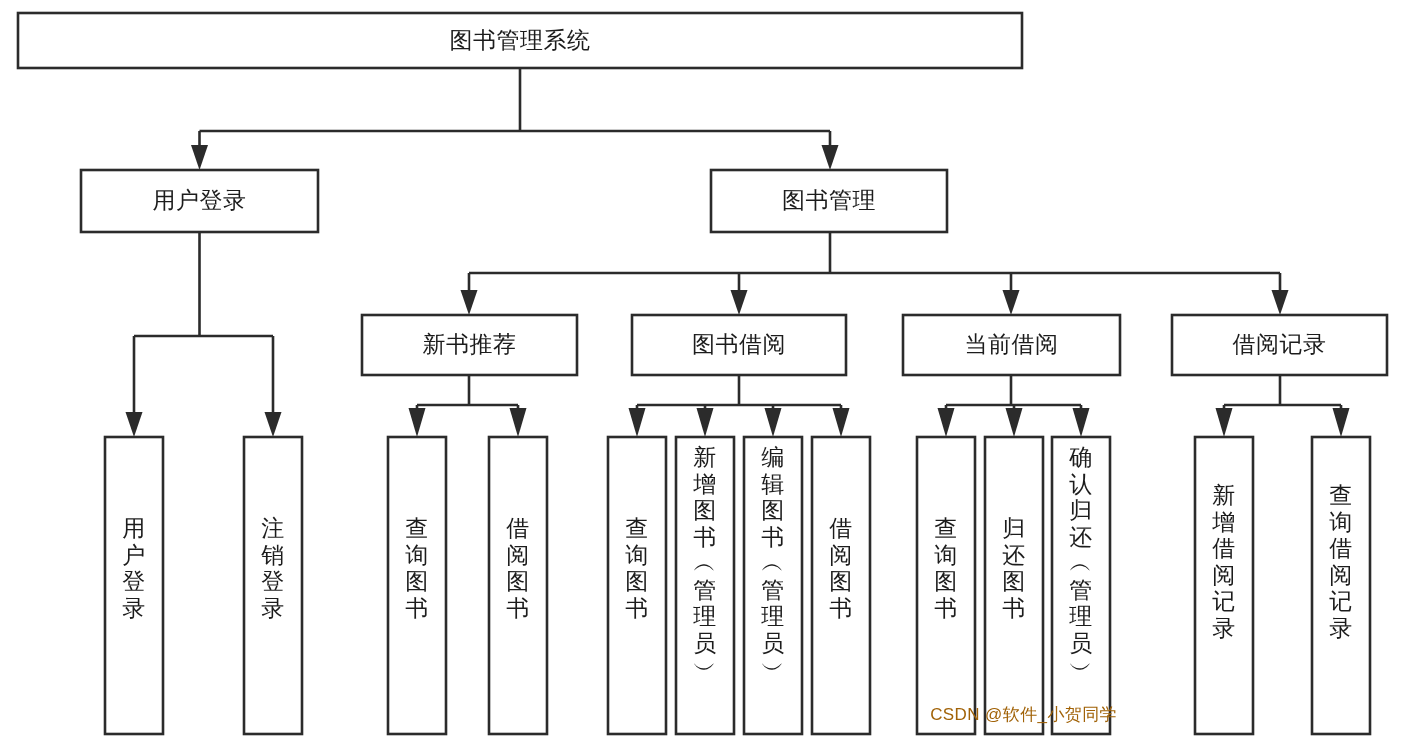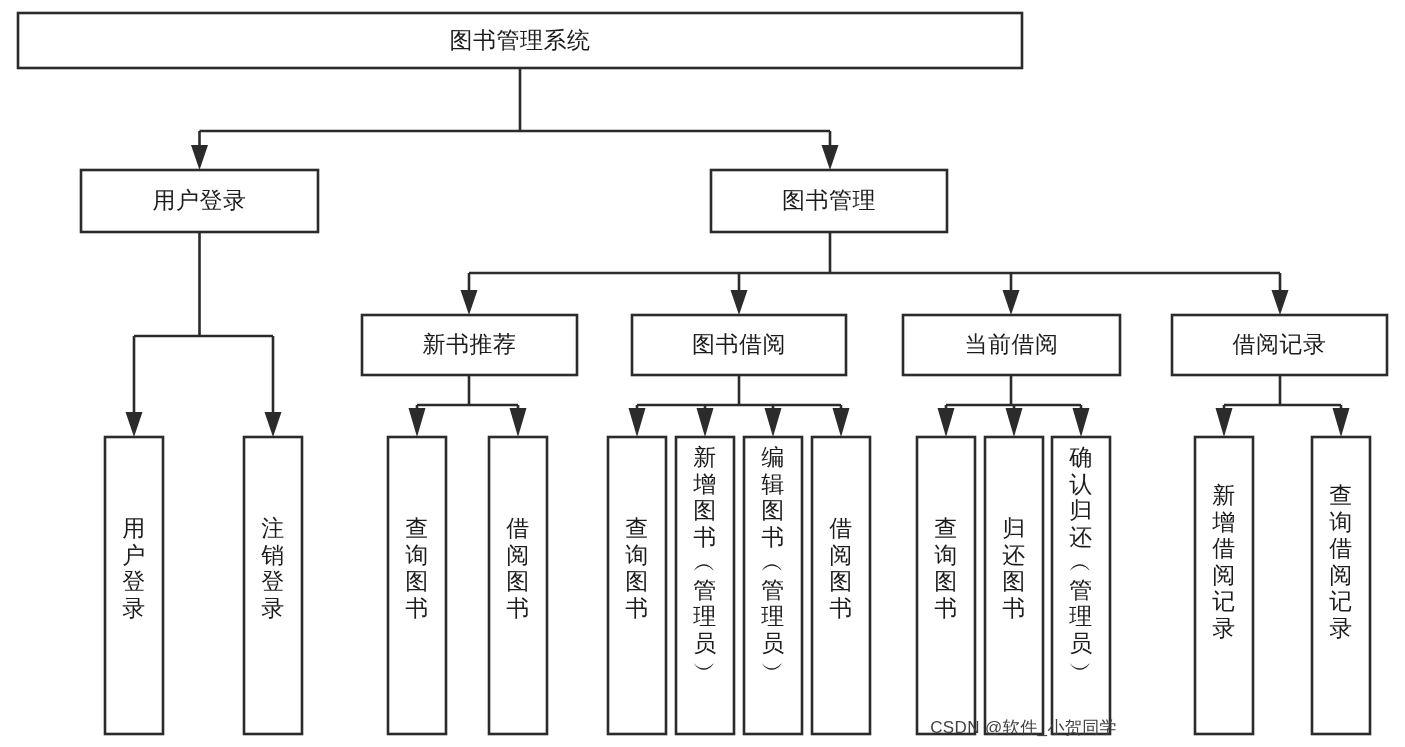--- a/index.html
+++ b/index.html
@@ -53,24 +53,24 @@
   }
   .node-label-v {
     font-family: "Liberation Sans", "DejaVu Sans", sans-serif;
     font-size: 23px;
     fill: #1c1c1c;
     letter-spacing: 0.5px;
   }
   .watermark {
     position: absolute;
     right: 8px;
-    bottom: 8px;
+    bottom: 21px;
     font-family: "Liberation Sans", "DejaVu Sans", sans-serif;
     font-size: 17px;
-    color: #404040;
+    color: #a16207;
     white-space: nowrap;
     letter-spacing: 0.4px;
     user-select: none;
   }
 </style>
 </head>
 <body>
 
 <div id="diagram-root">
 

